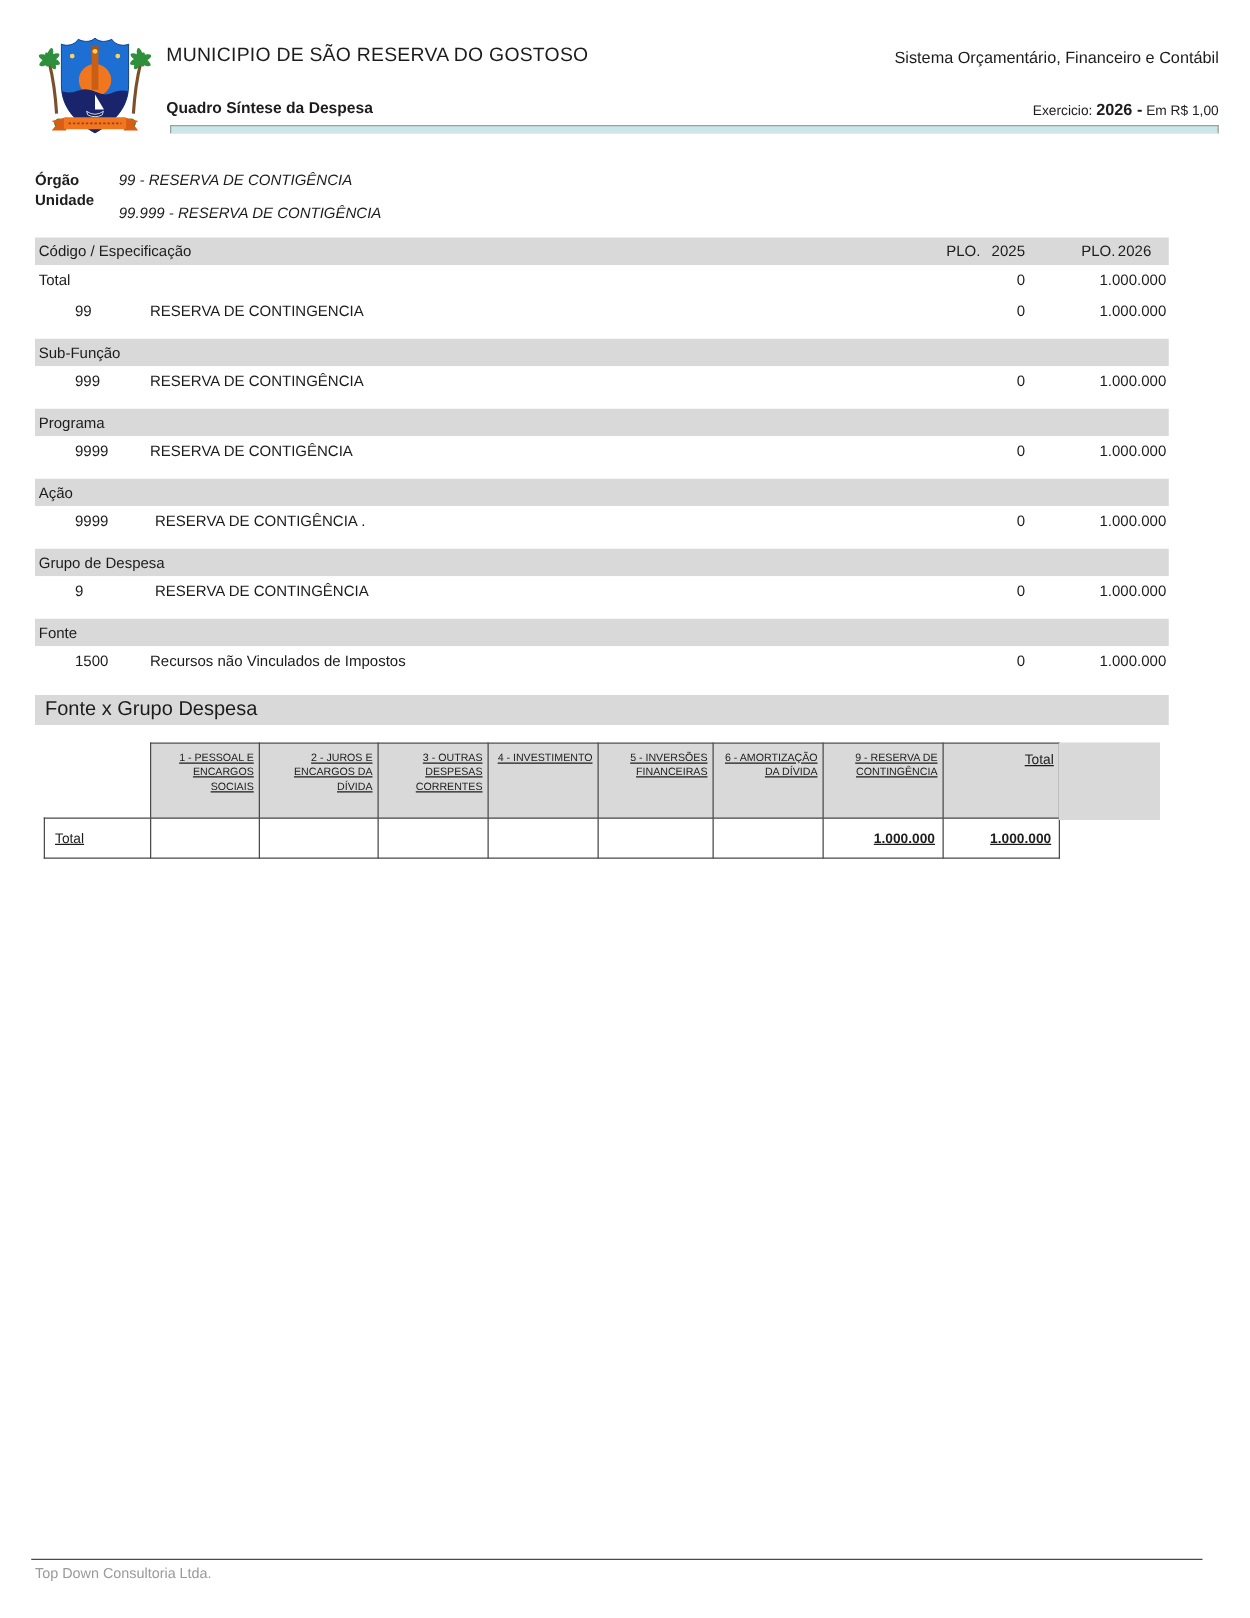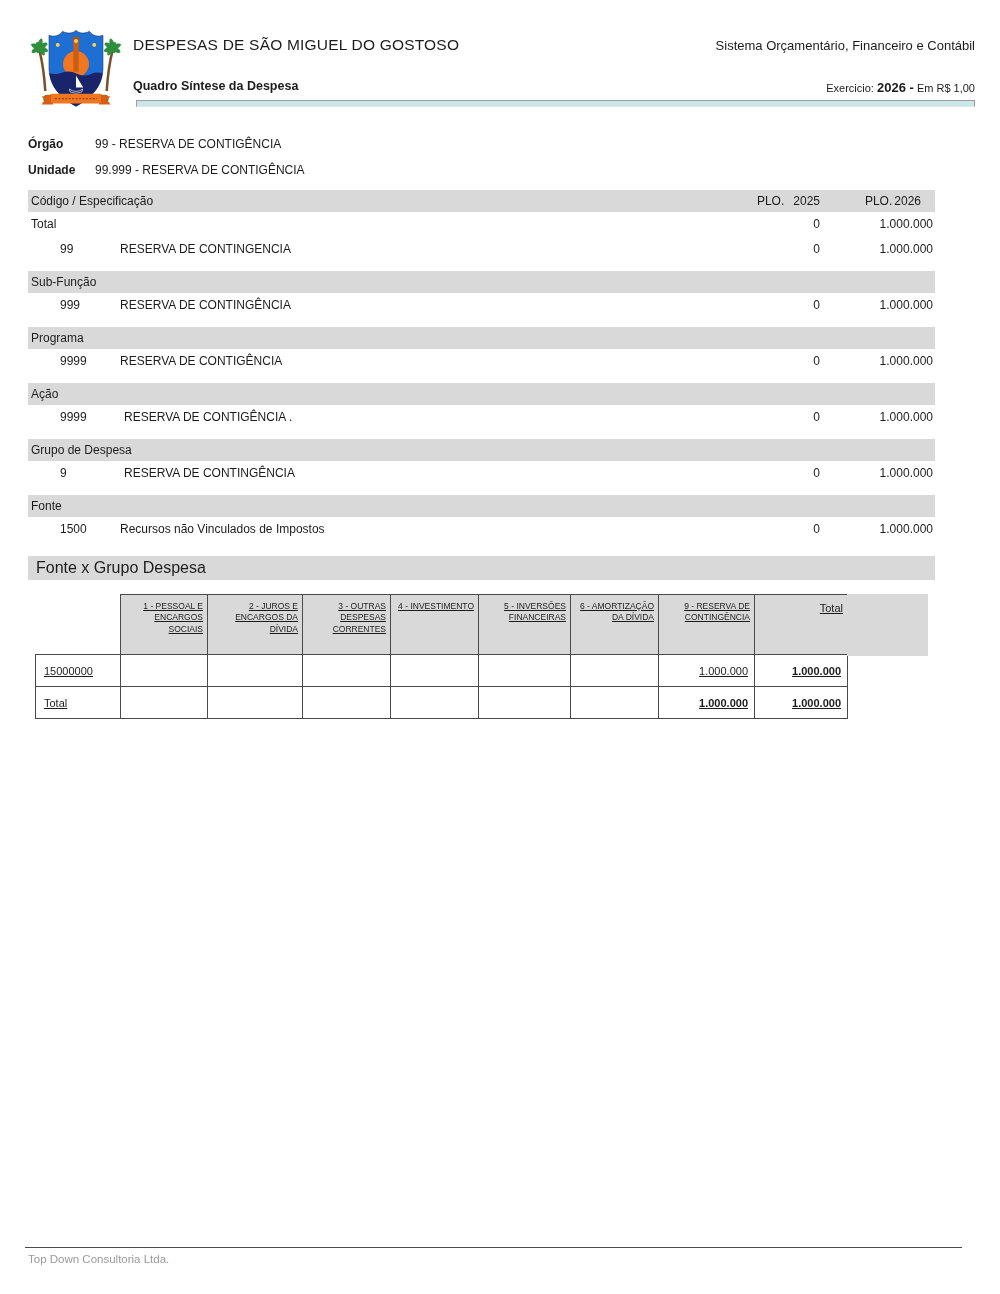--- a/index.html
+++ b/index.html
@@ -11,21 +11,21 @@
   .crest { position:absolute; left:28px; top:20px; width:96px; height:92px; }
   .muni-title { position:absolute; left:133px; top:36px; font-size:15.5px; letter-spacing:.2px; }
   .system-name { position:absolute; right:25px; top:38px; font-size:13px; }
   .report-title { position:absolute; left:133px; top:79px; font-size:12.5px; font-weight:bold; }
   .exercise-line { position:absolute; right:25px; top:80px; font-size:11px; }
   .exercise-line b { font-size:13px; }
   .teal-rule { position:absolute; left:136px; top:100px; width:839px; height:7px;
     background:#c9e6e8; border:1px solid #9e9e9e; border-bottom-color:#e6e6e6; box-sizing:border-box; }
   
   .info-label { position:absolute; left:28px; font-size:12px; font-weight:bold; }
-  .info-value { position:absolute; left:95px; font-size:12px; }
+  .info-value { position:absolute; left:95px; font-size:12px;font-style:italic; }
   
   .sum { position:absolute; left:28px; top:190px; width:907px; }
   .bar { background:#d9d9d9; height:22px; display:flex; align-items:center; font-size:12px; }
   .bar.head { padding:0; }
   .head .spec { flex:1; padding-left:3px; }
   .head .h1 { width:100px; text-align:right; }
   .head .h2 { width:115px; text-align:right; padding-right:14px; box-sizing:border-box; }
   .head .plo { margin-right:9px; }
   .head .plo2 { margin-right:2px; }
   .row { height:23px; display:flex; align-items:center; font-size:12px; background:#fff; }
@@ -101,33 +101,33 @@
           <circle cx="69" cy="24" r="2"></circle>
       </g>
     </g>
 
     <path d="M26,75 L14,78 L18,81 L14,86 L26,86 Z" fill="#d95d13"></path>
     <path d="M74,75 L86,78 L82,81 L86,86 L74,86 Z" fill="#d95d13"></path>
     <rect x="24" y="75" width="52" height="10" rx="2" fill="#f0761f"></rect>
     <path d="M28,80 h44" stroke="#a33d0a" stroke-width="1.4" stroke-dasharray="2 1.6"></path>
   </svg>
 
-  <div class="muni-title">DESPESAS DE SÃO MIGUEL DO GOSTOSO</div>
+  <div class="muni-title">MUNICIPIO DE SÃO RESERVA DO GOSTOSO</div>
   <div class="system-name">Sistema Orçamentário, Financeiro e Contábil</div>
   <div class="report-title">Quadro Síntese da Despesa</div>
   <div class="exercise-line">
     <span>Exercicio:</span>
     <b>2026 -</b>
     <span>Em R$ 1,00</span>
   </div>
   <div class="teal-rule"></div>
 
   <div class="info-label" style="top:137px">Órgão</div>
   <div class="info-value" style="top:137px">99 - RESERVA DE CONTIGÊNCIA</div>
-  <div class="info-label" style="top:163px">Unidade</div>
+  <div class="info-label" style="top:153px">Unidade</div>
   <div class="info-value" style="top:163px">99.999 - RESERVA DE CONTIGÊNCIA</div>
 
   <div class="sum">
     <div class="bar head">
       <span class="spec">Código / Especificação</span>
       <span class="h1">
         <span class="plo">PLO.</span><span>2025</span>
       </span>
       <span class="h2">
         <span class="plo2">PLO.</span><span>2026</span>
@@ -219,31 +219,20 @@
           <th class="corner"></th>
           <th>1 - PESSOAL E ENCARGOS SOCIAIS</th>
           <th>2 - JUROS E ENCARGOS DA DÍVIDA</th>
           <th>3 - OUTRAS DESPESAS CORRENTES</th>
           <th>4 - INVESTIMENTO</th>
           <th>5 - INVERSÕES FINANCEIRAS</th>
           <th>6 - AMORTIZAÇÃO DA DÍVIDA</th>
           <th>9 - RESERVA DE CONTINGÊNCIA</th>
           <th class="m-total-h">Total</th>
         </tr>
-        <tr>
-          <td class="rlab">15000000</td>
-          <td class="val"></td>
-          <td class="val"></td>
-          <td class="val"></td>
-          <td class="val"></td>
-          <td class="val"></td>
-          <td class="val"></td>
-          <td class="val">1.000.000</td>
-          <td class="val total-col">1.000.000</td>
-        </tr>
         <tr class="total-row">
           <td class="rlab">Total</td>
           <td class="val"></td>
           <td class="val"></td>
           <td class="val"></td>
           <td class="val"></td>
           <td class="val"></td>
           <td class="val"></td>
           <td class="val">1.000.000</td>
           <td class="val total-col">1.000.000</td>

